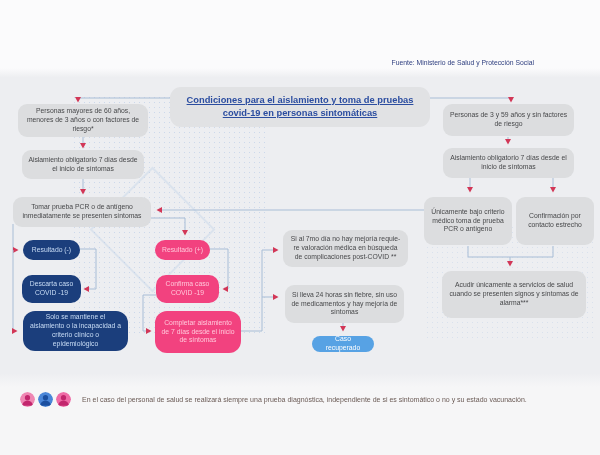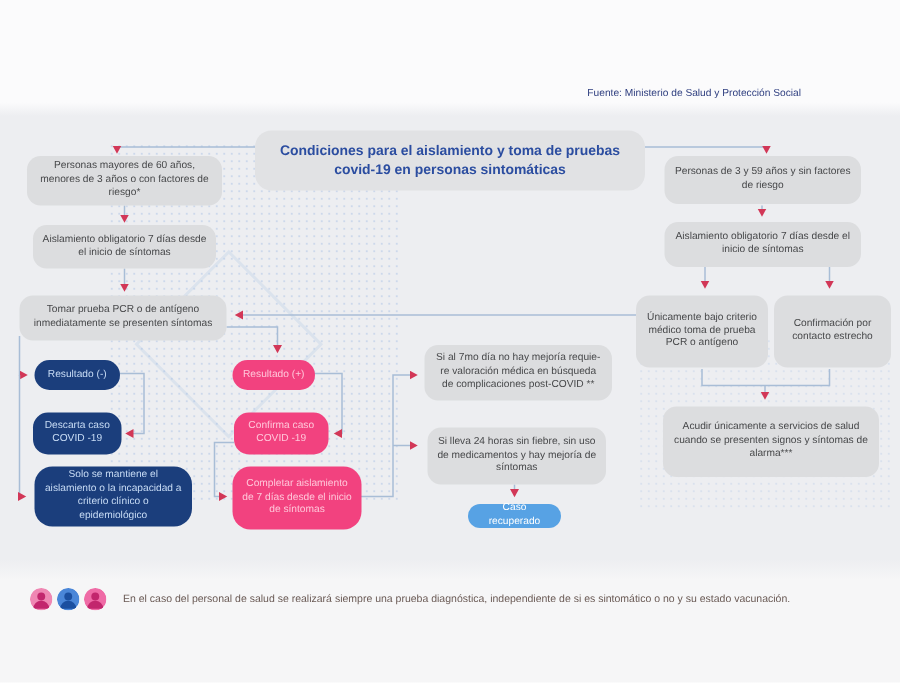--- a/index.html
+++ b/index.html
@@ -16,21 +16,21 @@
   #watermark{position:absolute;left:108px;top:185px;width:85px;height:85px;border:2px solid rgba(150,185,225,.20);transform:rotate(45deg);pointer-events:none;}
   
   #source{position:absolute;right:66px;top:59px;font-size:6.8px;color:#2e3e7f;}
   
   .box{position:absolute;display:flex;align-items:center;justify-content:center;text-align:center;
        border-radius:9px;font-size:6.8px;line-height:1.32;padding:3px 6px;box-sizing:border-box;}
   .gray{background:#dcdddf;color:#47484a;}
   .navy{background:#1b3e7c;color:#c8dcf5;}
   .pink{background:#f2427f;color:#ffc6d9;}
   #title-box{left:170px;top:87px;width:260px;height:40px;background:#e1e2e4;color:#2b4da0;
-             font-weight:bold;font-size:9.3px;border-radius:11px;line-height:1.45;padding:4px 14px;}
+             font-weight:bold;font-size:9.3px;border-radius:11px;line-height:1.45;padding:4px 14px;text-decoration:underline;}
   
   #box-l1{left:18px;top:104px;width:130px;height:33px;}
   #box-l2{left:22px;top:150px;width:122px;height:29px;}
   #box-l3{left:13px;top:197px;width:138px;height:30px;}
   #box-b1{left:23px;top:240px;width:57px;height:20px;border-radius:10px;}
   #box-b2{left:22px;top:275px;width:59px;height:28px;border-radius:10px;}
   #box-b3{left:23px;top:311px;width:105px;height:40px;border-radius:12px;}
   
   #box-p1{left:155px;top:240px;width:55px;height:20px;border-radius:10px;}
   #box-p2{left:156px;top:275px;width:63px;height:28px;border-radius:10px;}

